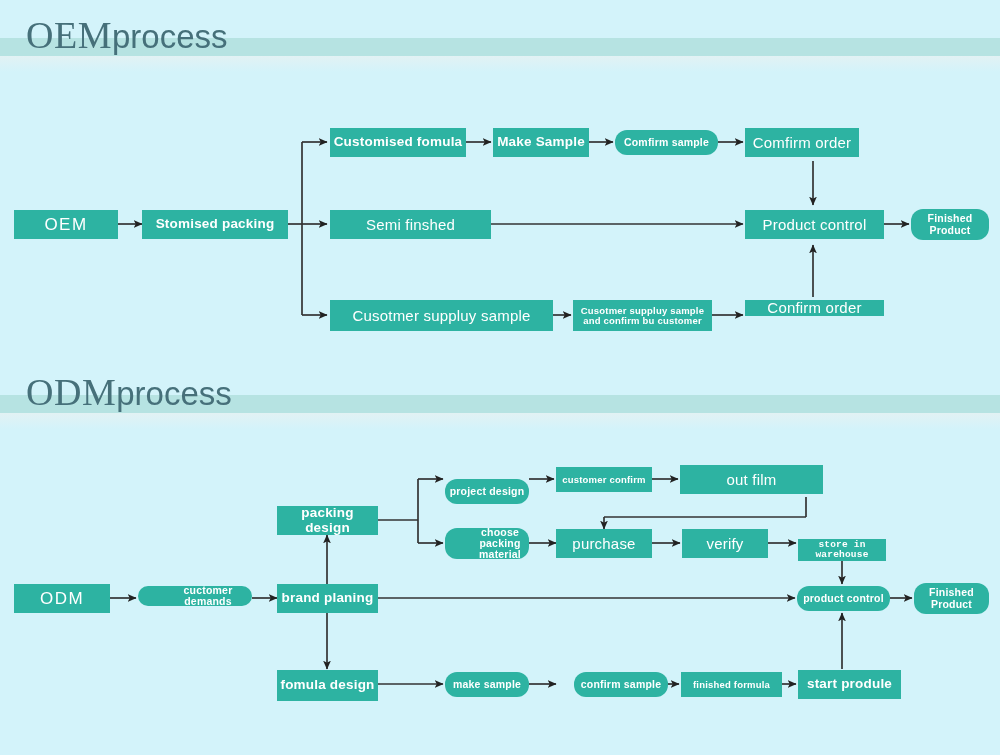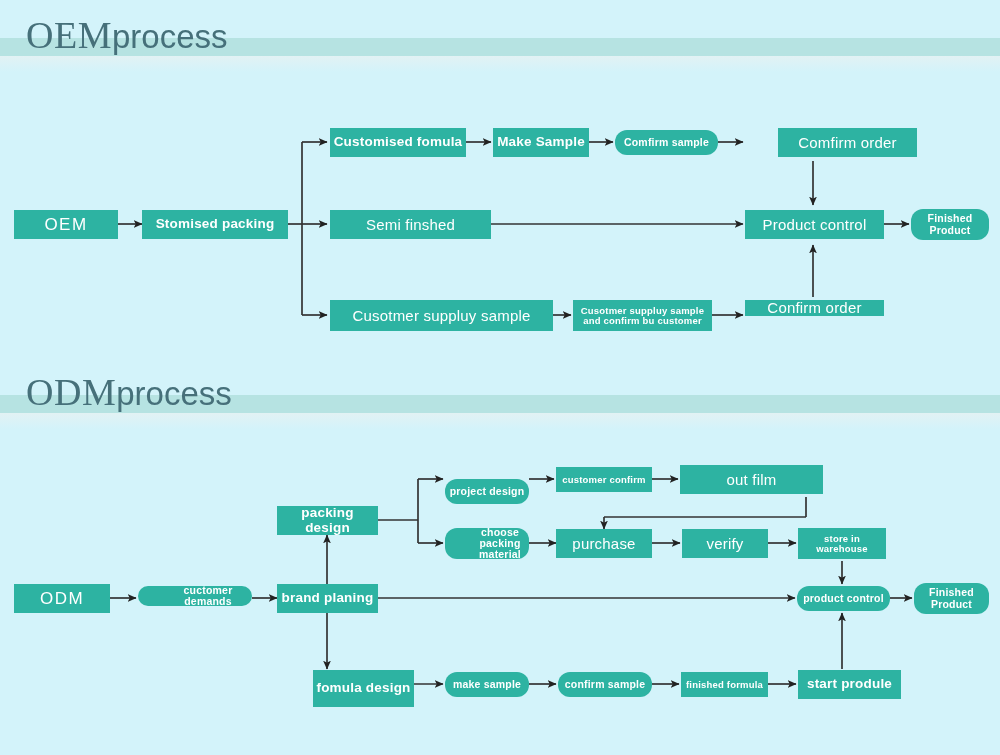--- a/index.html
+++ b/index.html
@@ -110,21 +110,21 @@
     <div class="node n-hero" style="left:14px;top:210px;width:104px;height:29px;">OEM</div>
 
     <div class="node n-md" style="left:330px;top:128px;width:136px;height:29px;">Customised fomula</div>
 
     <div class="node n-md" style="left:142px;top:210px;width:146px;height:29px;">Stomised packing</div>
 
     <div class="node n-md" style="left:493px;top:128px;width:96px;height:29px;">Make Sample</div>
 
     <div class="node n-sm" style="left:615px;top:130px;width:103px;height:25px;">Comfirm sample</div>
 
-    <div class="node n-lg" style="left:745px;top:128px;width:139px;height:29px;margin-left:33px;">Comfirm order</div>
+    <div class="node n-lg" style="left:745px;top:128px;width:114px;height:29px;">Comfirm order</div>
 
     <div class="node n-lg" style="left:330px;top:210px;width:161px;height:29px;">Semi finshed</div>
 
     <div class="node n-lg" style="left:745px;top:210px;width:139px;height:29px;">Product control</div>
 
     <div class="node n-sm two-line" style="left:911px;top:209px;width:78px;height:31px;">Finished
 Product</div>
 
     <div class="node n-lg" style="left:330px;top:300px;width:223px;height:31px;">Cusotmer  suppluy sample</div>
 
@@ -202,31 +202,31 @@
 
     <div class="node n-lg" style="left:680px;top:108px;width:143px;height:29px;">out film</div>
 
     <div class="node n-sm two-line" style="left:445px;top:171px;width:84px;height:31px;padding-left:26px;">choose packing
 material</div>
 
     <div class="node n-lg" style="left:556px;top:172px;width:96px;height:29px;">purchase</div>
 
     <div class="node n-lg" style="left:682px;top:172px;width:86px;height:29px;">verify</div>
 
-    <div class="node n-xs two-line" style="left:798px;top:171px;width:88px;height:31px;">store in
+    <div class="node n-xs two-line" style="left:798px;top:182px;width:88px;height:22px;font-family:Liberation Mono, monospace;">store in
 warehouse</div>
 
     <div class="node n-sm" style="left:797px;top:229px;width:93px;height:25px;">product control</div>
 
     <div class="node n-sm two-line" style="left:914px;top:226px;width:75px;height:31px;">Finished
 Product</div>
 
-    <div class="node n-md" style="left:277px;top:313px;width:101px;height:37px;margin-left:36px;">fomula design</div>
+    <div class="node n-md" style="left:277px;top:313px;width:101px;height:31px;">fomula design</div>
 
     <div class="node n-sm" style="left:445px;top:315px;width:84px;height:25px;">make sample</div>
 
-    <div class="node n-sm" style="left:558px;top:315px;width:94px;height:25px;">confirm sample</div>
-
-    <div class="node n-xs" style="left:681px;top:315px;width:87px;height:25px;">finished  formula</div>
+    <div class="node n-sm" style="left:574px;top:315px;width:94px;height:25px;">confirm sample</div>
+
+    <div class="node n-xs" style="left:681px;top:315px;width:101px;height:25px;">finished  formula</div>
 
     <div class="node n-md" style="left:798px;top:313px;width:103px;height:29px;">start produle</div>
   </div>
 </div>
 
 </body></html>

